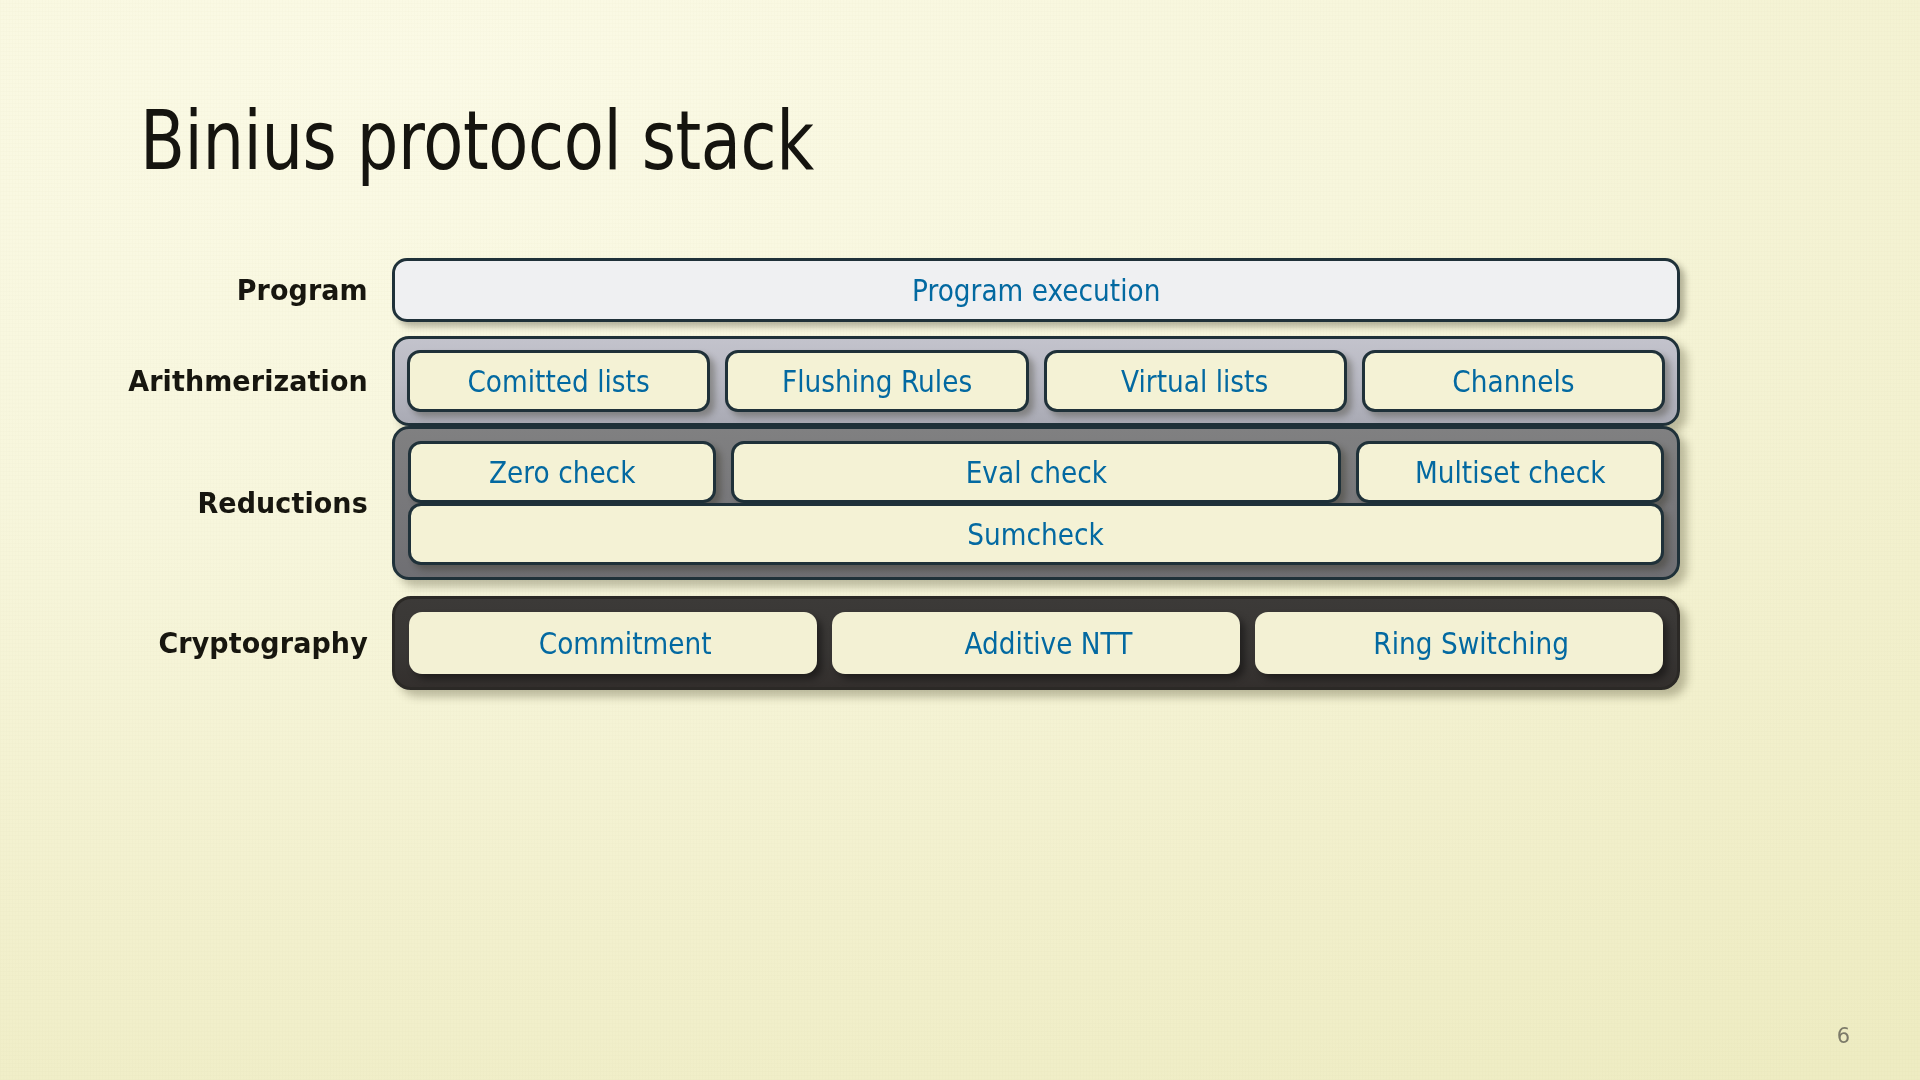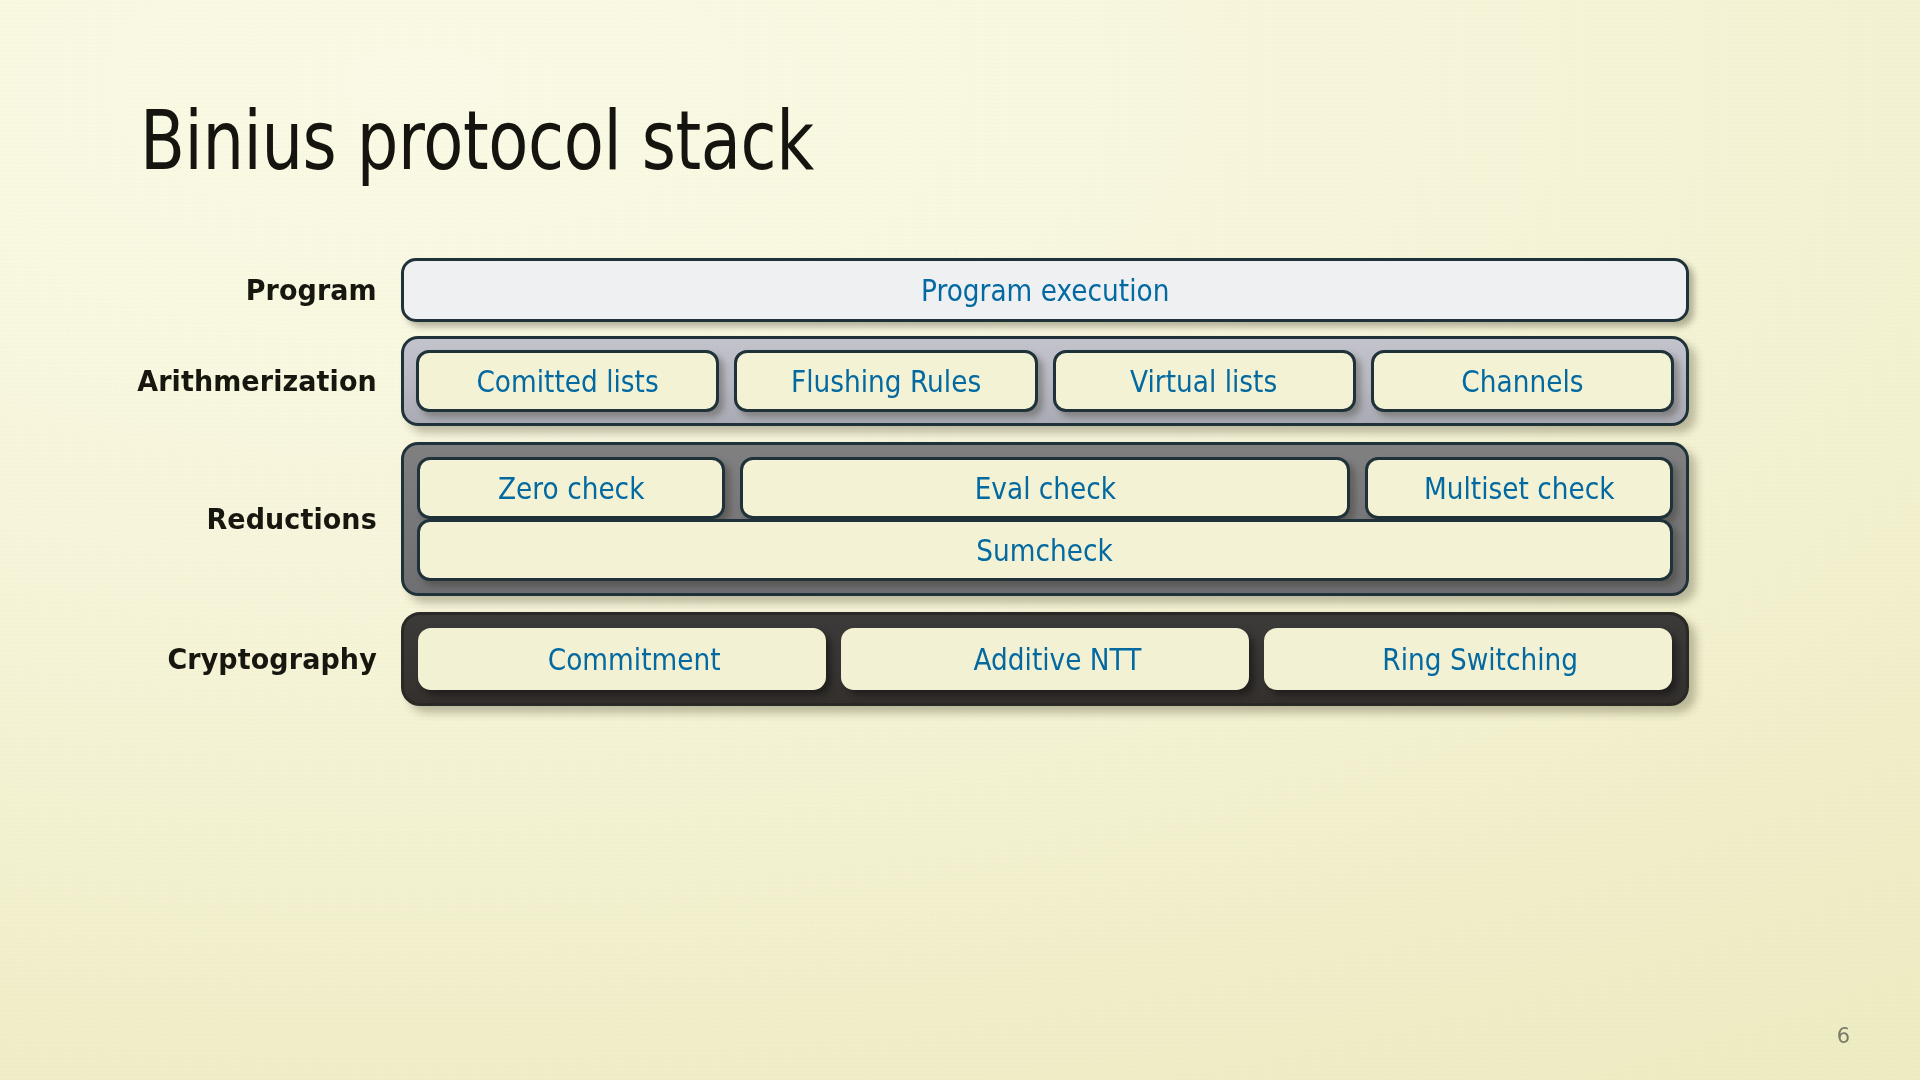--- a/index.html
+++ b/index.html
@@ -54,21 +54,21 @@
     position: absolute;
     right: 70px;
     bottom: 32px;
     font-size: 21px;
     color: #7c7a69;
   }
 
   
   .diagram {
     position: absolute;
-    left: 9px;
+    left: 0;
     top: 258px;
     width: 1728px;
   }
 
   .band {
     position: relative;
     display: flex;
     align-items: center;
     width: 100%;
   }
@@ -178,21 +178,21 @@
   .row-flex + .row-flex {
     margin-top: 0;
   }
 
   
   .w-1 { flex: 1 1 0; }
   .w-2 { flex: 2 1 0; }
   .w-3 { flex: 3 1 0; }
 
   .band.program-band { margin-bottom: 14px; }
-  .band.arith-band   { margin-bottom: 16px; }
+  .band.arith-band   { margin-bottom: 0; }
   .band.red-band     { margin-bottom: 16px; }
 </style>
 </head>
 <body>
 
 <div class="slide">
   <div class="texture"></div>
 
   <div class="title">Binius protocol stack</div>
 

